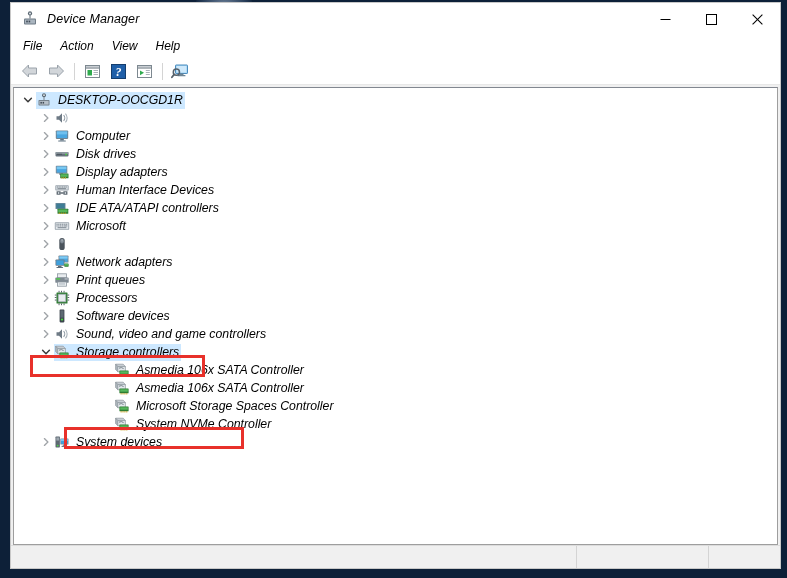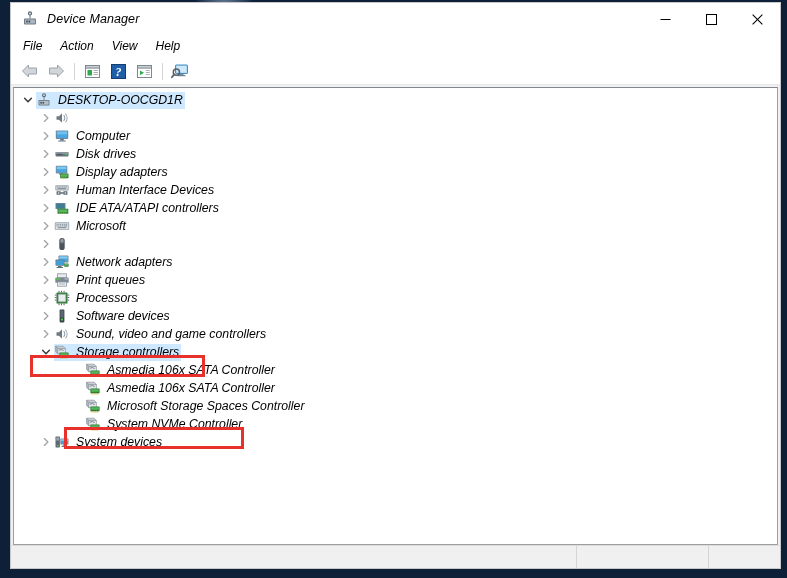--- a/index.html
+++ b/index.html
@@ -180,21 +180,21 @@
     align-items: center;
     height: 17px;
   }
   .row.selected .label-box {
     background: #cde8ff;
   }
 
   
   .lvl0 { padding-left: 6px; }
   .lvl1 { padding-left: 24px; }
-  .lvl2 { padding-left: 55px; }
+  .lvl2 { padding-left: 84px; }
 
   
   .annot {
     position: absolute;
     border: 3px solid #e8312a;
     pointer-events: none;
     box-sizing: border-box;
   }
 
   

